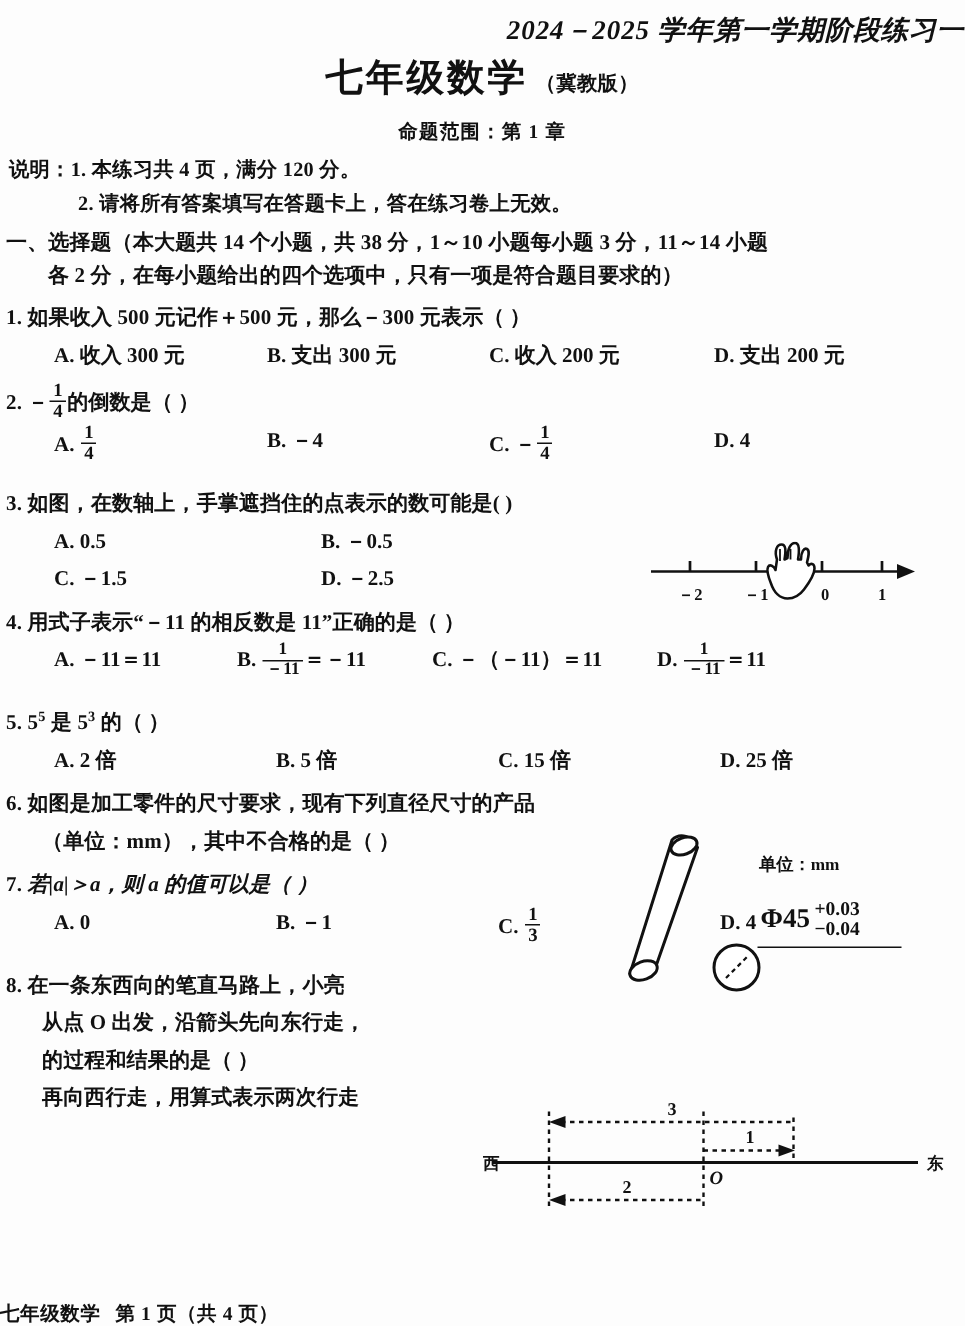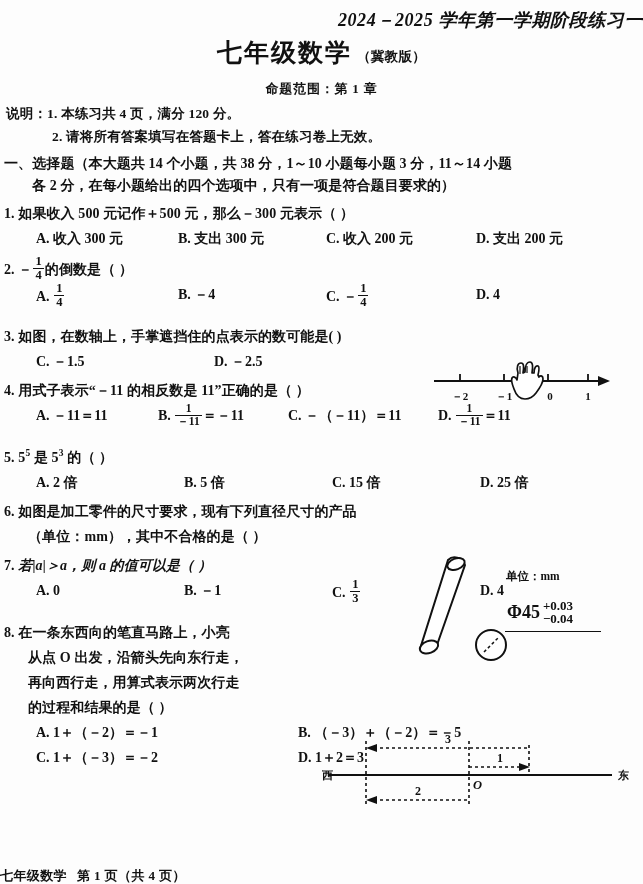--- a/index.html
+++ b/index.html
@@ -230,20 +230,24 @@
     </div>
   </div>
 
   <div class="q">
     <div class="q-stem">
       <span>3.</span>
       <span>如图，在数轴上，手掌遮挡住的点表示的数可能是(      )</span>
     </div>
     <div class="opts">
       <div class="opt-row">
+        <span class="opt h1">A. 0.5</span>
+        <span class="opt h2">B. －0.5</span>
+      </div>
+      <div class="opt-row">
         <span class="opt h1">C. －1.5</span>
         <span class="opt h2">D. －2.5</span>
       </div>
     </div>
   </div>
 
   <div class="q">
     <div class="q-stem">
       <span>4.</span>
       <span>用式子表示“－11 的相反数是 11”正确的是（      ）</span>
@@ -312,34 +316,24 @@
 
   <div class="q">
     <div class="q-stem">
       <span>8.</span>
       <span>在一条东西向的笔直马路上，小亮</span>
     </div>
     <div class="q-stem" style="padding-left:24px">
       <span>从点 O 出发，沿箭头先向东行走，</span>
     </div>
     <div class="q-stem" style="padding-left:24px">
+      <span>的过程和结果的是（      ）</span>
+    </div>
+    <div class="q-stem" style="padding-left:24px">
       <span>再向西行走，用算式表示两次行走</span>
-    </div>
-    <div class="q-stem" style="padding-left:24px">
-      <span>的过程和结果的是（      ）</span>
-    </div>
-    <div class="opts">
-      <div class="opt-row">
-        <span class="opt h1">A. 1＋（－2）＝－1</span>
-        <span class="opt" style="left:262px">B. （－3）＋（－2）＝－5</span>
-      </div>
-      <div class="opt-row">
-        <span class="opt h1">C. 1＋（－3）＝－2</span>
-        <span class="opt" style="left:262px">D. 1＋2＝3</span>
-      </div>
     </div>
   </div>
 
   <div class="fig" id="fig-numberline">
     <svg width="180" height="48" viewBox="0 0 180 48">
 
       <line x1="2" y1="20" x2="166" y2="20" stroke="#111" stroke-width="1.8"></line>
       <polygon points="166,15 178,20 166,25" fill="#111"></polygon>
 
       <line x1="28" y1="13" x2="28" y2="20" stroke="#111" stroke-width="1.8"></line>

